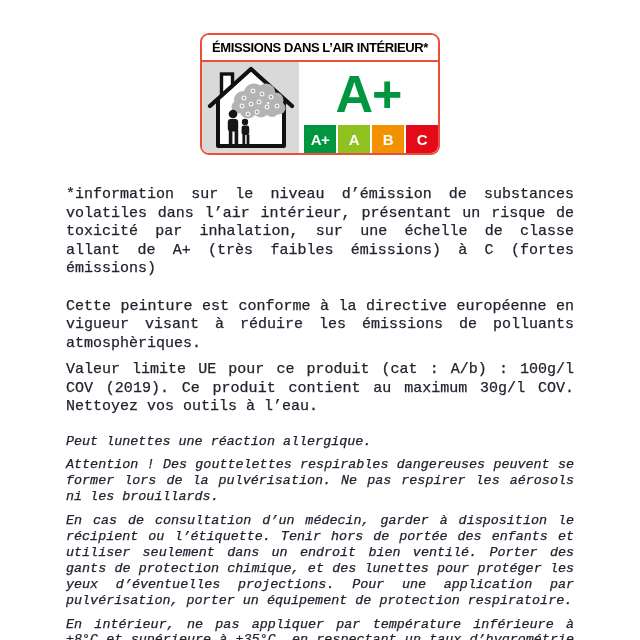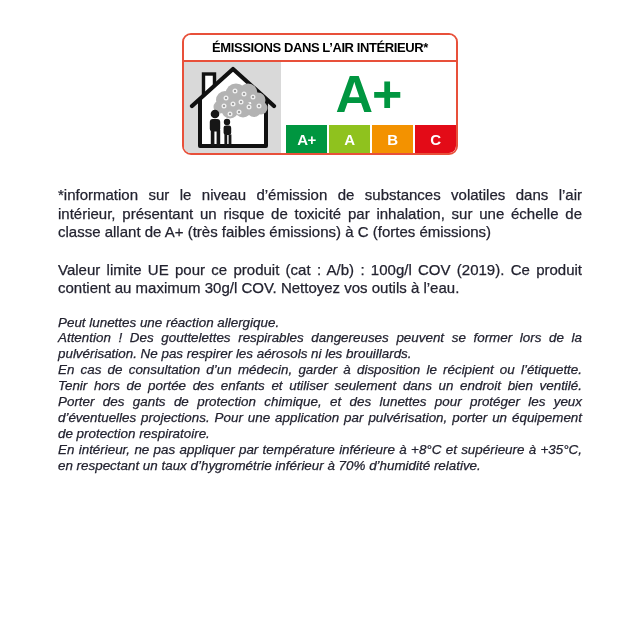--- a/index.html
+++ b/index.html
@@ -3,21 +3,21 @@
 <meta charset="utf-8">
 <style>
   html,body{margin:0;padding:0;}
   body{
     width:640px;height:640px;background:#ffffff;overflow:hidden;
     font-family:"Liberation Sans",sans-serif;
     -webkit-font-smoothing:antialiased;
   }
   
   .label{
-    width:276px;margin:33px auto 0;box-sizing:border-box;
+    width:240px;margin:33px auto 0;box-sizing:border-box;
     border:2px solid #e8503a;border-radius:9px;overflow:hidden;background:#fff;
   }
   .label-title{
     height:25px;display:flex;align-items:center;justify-content:center;
     font-weight:700;font-size:13px;letter-spacing:-0.4px;color:#000;
     border-bottom:2px solid #e8503a;white-space:nowrap;background:#fff;
   }
   .label-body{display:flex;height:91px;}
   .label-left{width:97px;flex:none;background:#d9d9d9;}
   .label-left svg{display:block;}
@@ -28,21 +28,21 @@
     padding-top:1px;
   }
   .scale{display:flex;gap:2px;height:28px;margin-left:5px;background:#fff;}
   .scale-cell{
     flex:1;display:flex;align-items:center;justify-content:center;
     color:#fff;font-weight:700;font-size:15px;letter-spacing:-0.5px;
   }
   
   .content{width:524px;margin:31px auto 0;color:#232330;}
   .content p{
-    margin:0;text-align:justify;
+    margin:8px;text-align:justify;font-family:Liberation Mono, monospace;
     -webkit-text-stroke:0.25px currentColor;
   }
   .footnote p{font-size:15px;line-height:18.5px;}
   .reg{margin-top:19px;}
   .reg p{font-size:15px;line-height:18.5px;}
   .safety{margin-top:17px;}
   .safety p{font-style:italic;font-size:13.4px;line-height:15.9px;}
 </style>
 </head>
 <body>
@@ -144,20 +144,21 @@
       </div>
     </div>
   </div>
 </div>
 
 <main class="content">
   <div class="footnote">
     <p>*information sur le niveau d’émission de substances volatiles dans l’air intérieur, présentant un risque de toxicité par inhalation, sur une échelle de classe allant de A+ (très faibles émissions) à C (fortes émissions)</p>
   </div>
   <div class="reg">
+    <p>Cette peinture est conforme à la directive européenne en vigueur visant à réduire les émissions de polluants atmosphèriques.</p>
     <p>Valeur limite UE pour ce produit (cat : A/b) : 100g/l COV (2019). Ce produit contient au maximum 30g/l COV. Nettoyez vos outils à l’eau.</p>
   </div>
   <div class="safety">
     <p>Peut lunettes une réaction allergique.</p>
     <p>Attention ! Des gouttelettes respirables dangereuses peuvent se former lors de la pulvérisation. Ne pas respirer les aérosols ni les brouillards.</p>
     <p>En cas de consultation d’un médecin, garder à disposition le récipient ou l’étiquette. Tenir hors de portée des enfants et utiliser seulement dans un endroit bien ventilé. Porter des gants de protection chimique, et des lunettes pour protéger les yeux d’éventuelles projections. Pour une application par pulvérisation, porter un équipement de protection respiratoire.</p>
     <p>En intérieur, ne pas appliquer par température inférieure à +8°C et supérieure à +35°C, en respectant un taux d’hygrométrie inférieur à 70% d’humidité relative.</p>
   </div>
 </main>
 

